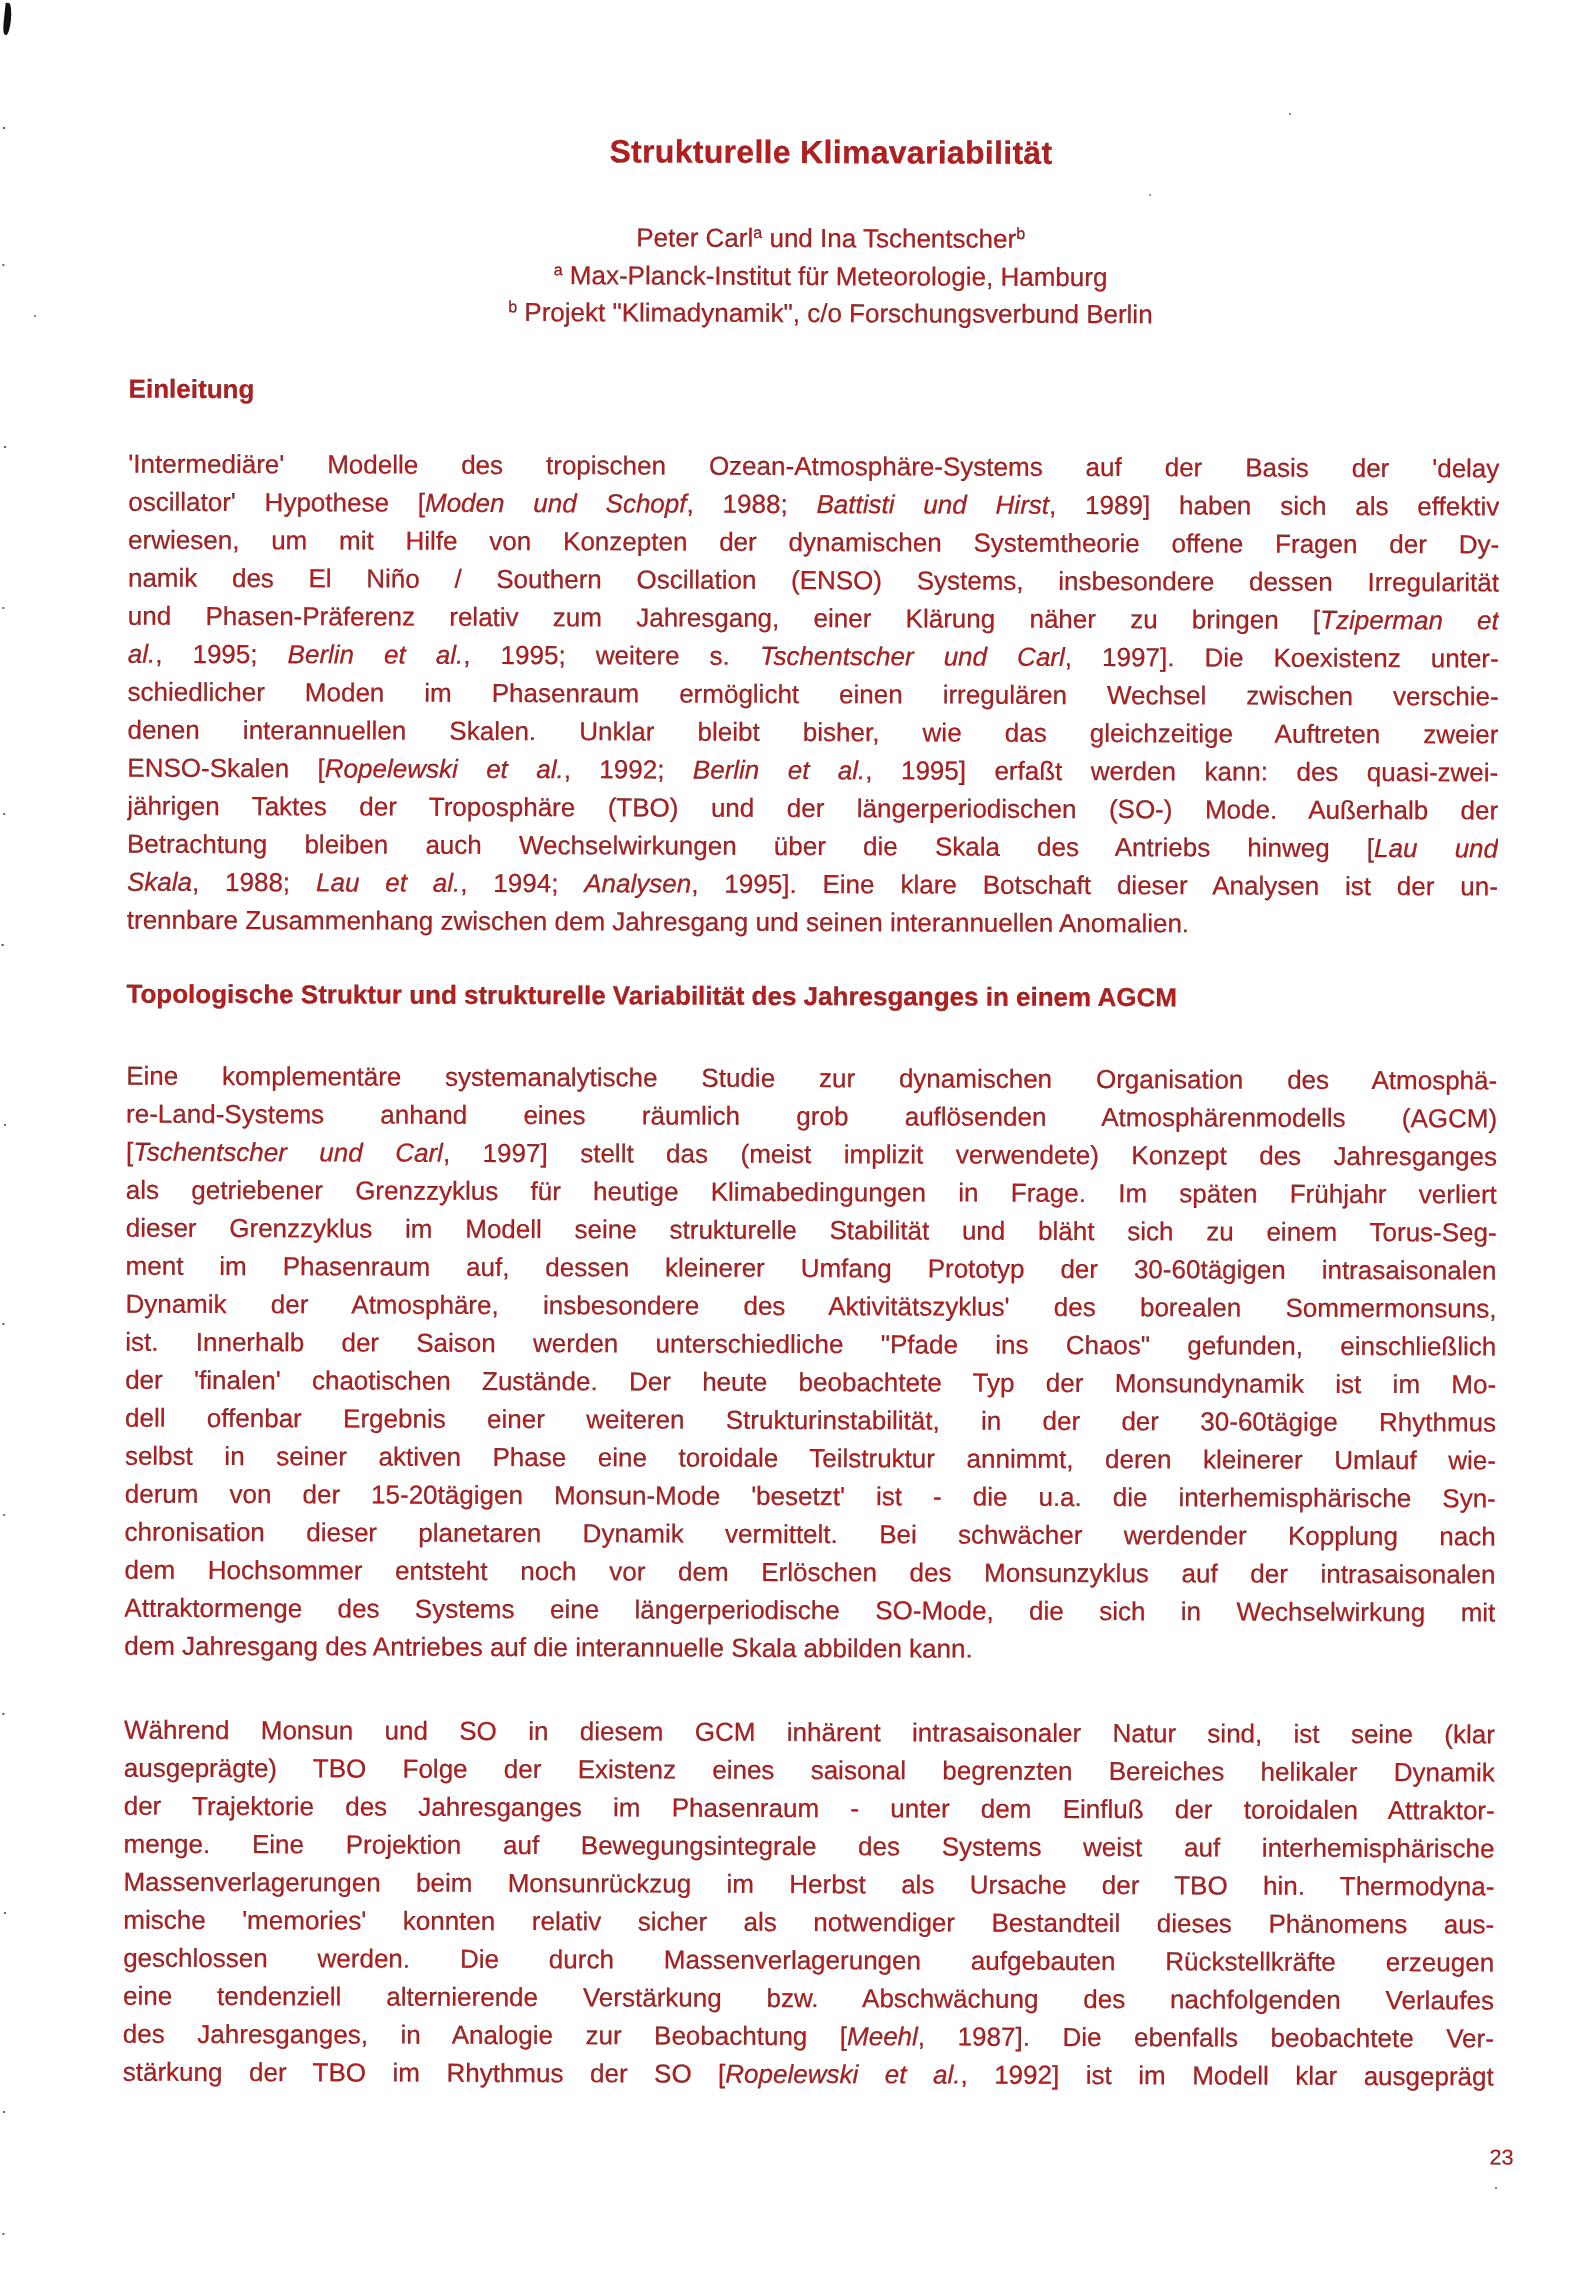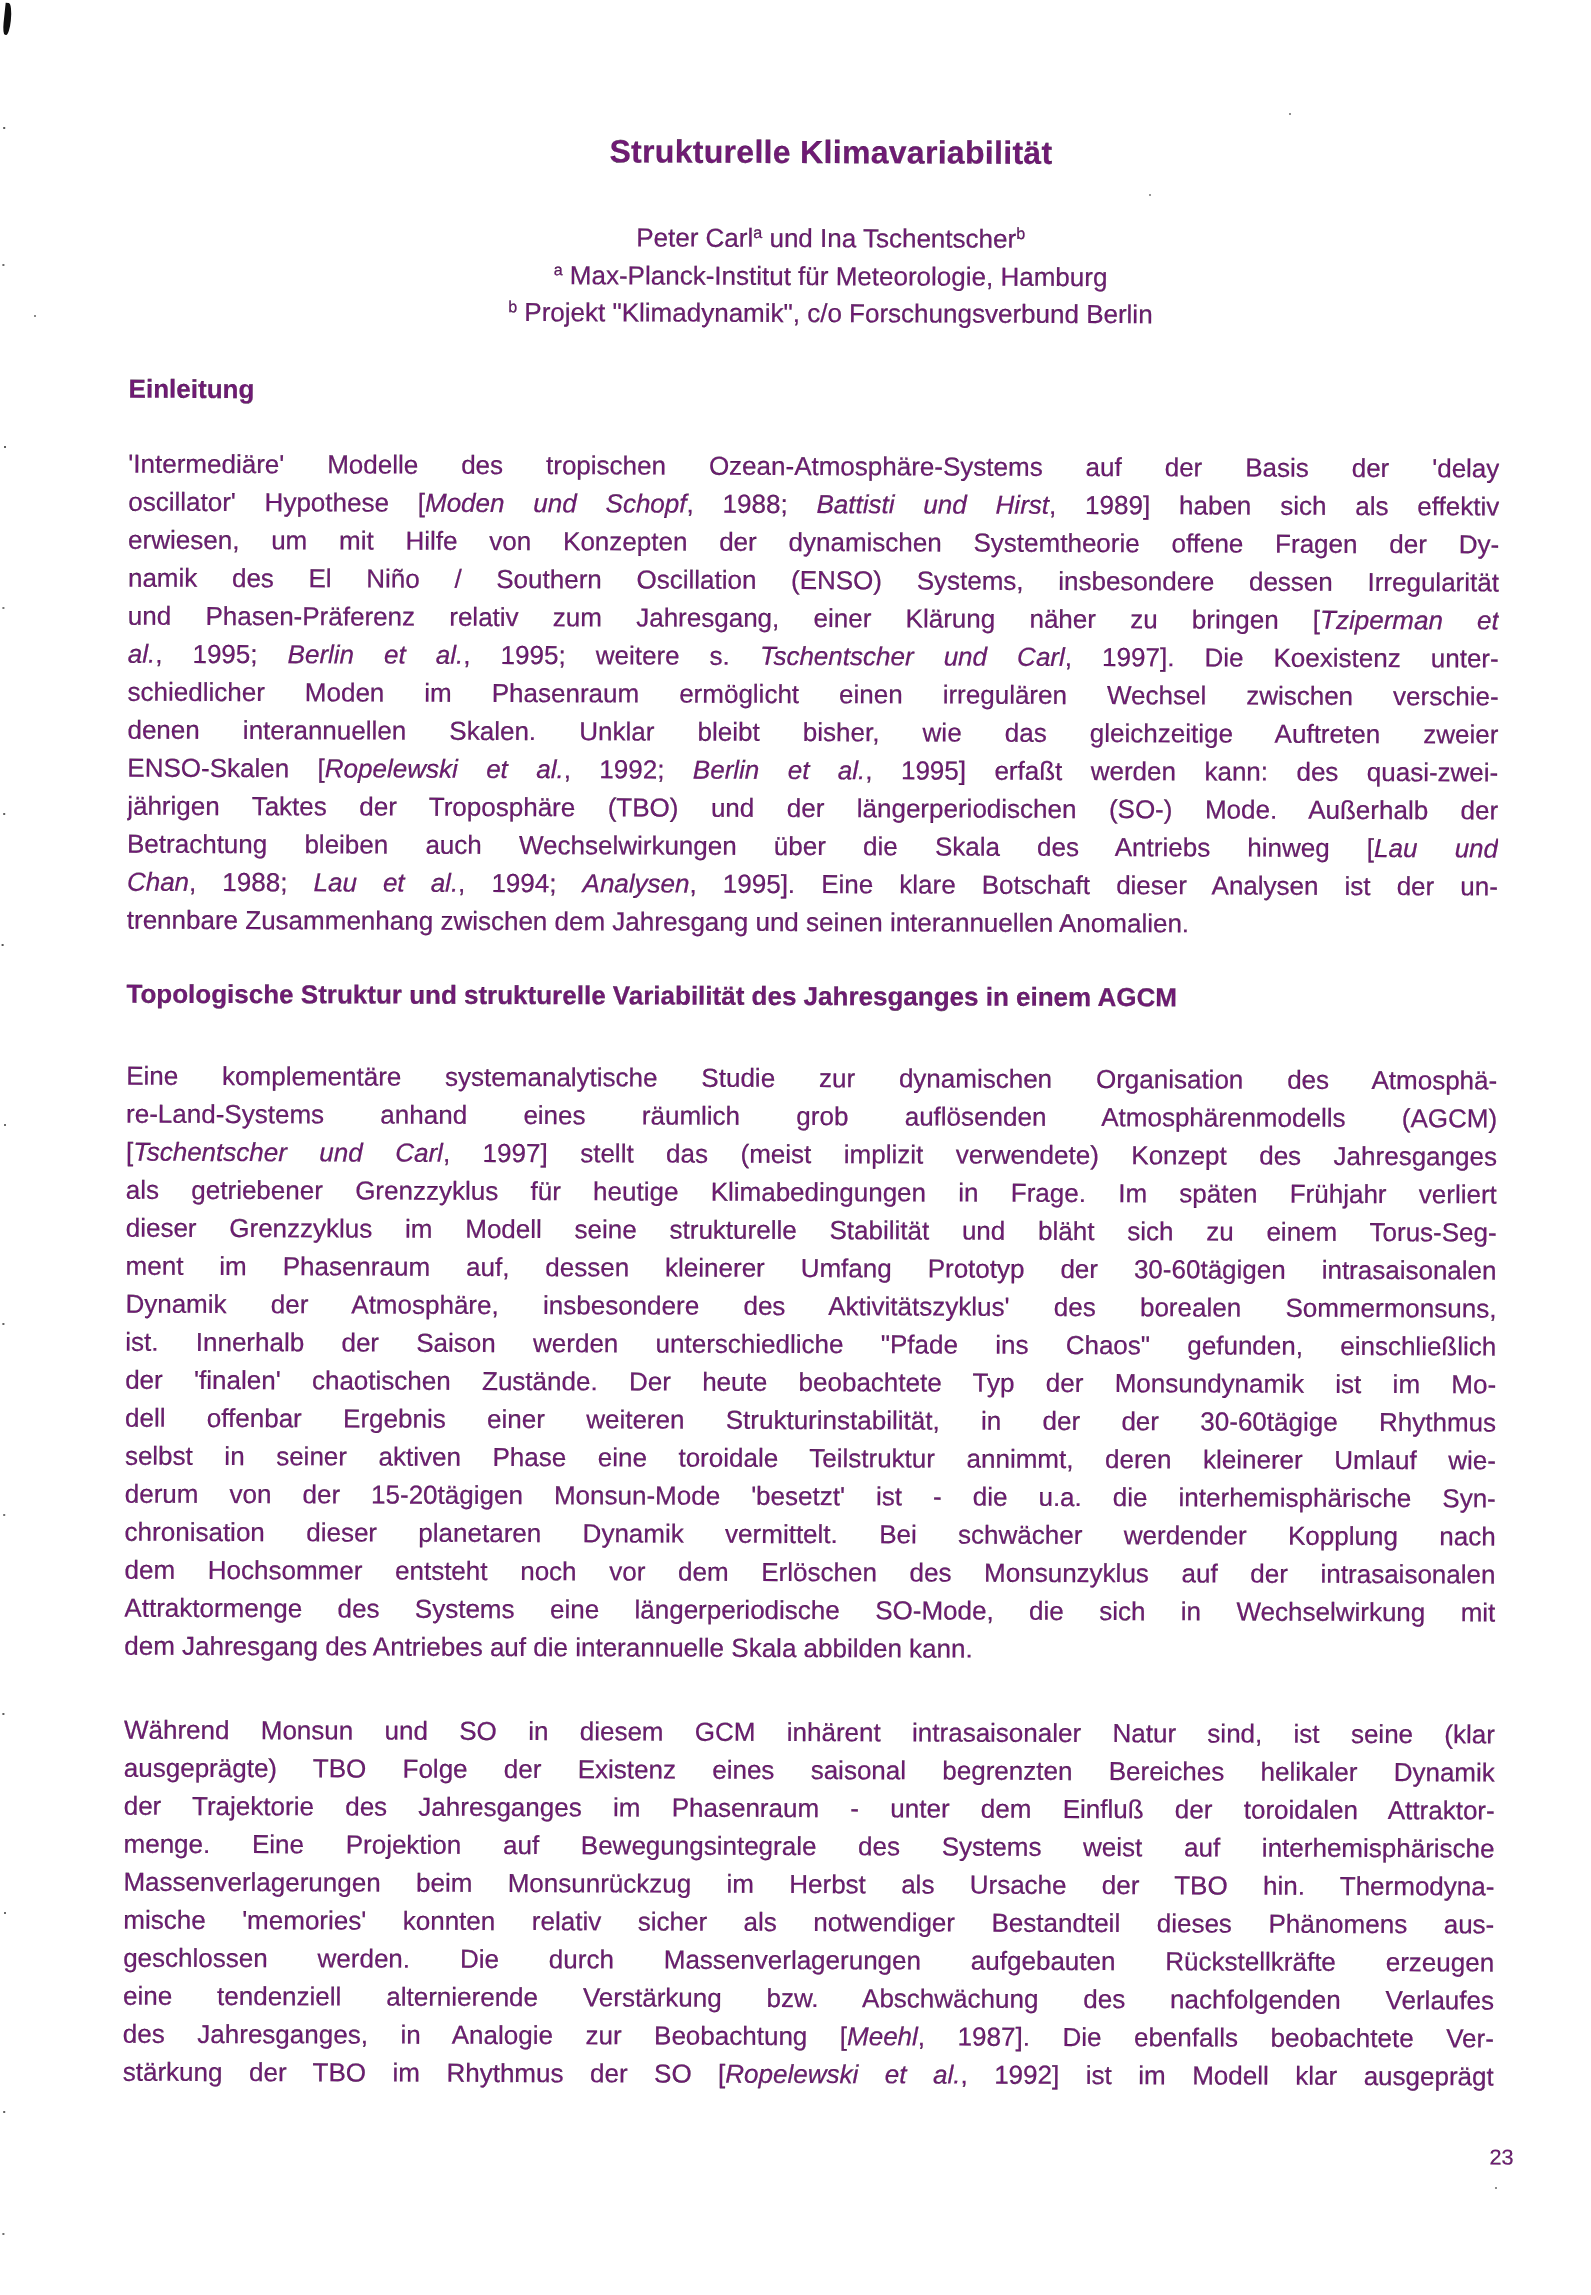--- a/index.html
+++ b/index.html
@@ -1,18 +1,18 @@
 <!DOCTYPE html>
 <html style="font-size:12.7px"><head>
 <meta charset="utf-8">
 <style>
   html,body{margin:0;padding:0;background:#e9e9e9;}
   .page{
     position:relative;width:1592px;height:2295px;background:#ffffff;overflow:hidden;
-    font-family:"Liberation Sans","DejaVu Sans",sans-serif;color:#701a75;
+    font-family:"Liberation Sans","DejaVu Sans",sans-serif;color:#b91c1c;
   }
   .content{position:absolute;inset:0;transform:rotate(0.2deg);transform-origin:50% 50%;}
   .title{
     position:absolute;left:159px;top:134px;width:1337px;text-align:center;
     font-size:32px;font-weight:700;letter-spacing:0.3px;margin:0;
     -webkit-text-stroke:0.2px #0b0b0b;
   }
   .authors-line{
     position:absolute;left:159px;width:1337px;text-align:center;font-size:26px;
     -webkit-text-stroke:0.2px #0b0b0b;
@@ -72,21 +72,21 @@
         <div class="jline">oscillator' Hypothese [<i>Moden und Schopf</i>, 1988; <i>Battisti und Hirst</i>, 1989] haben sich als effektiv</div>
         <div class="jline">erwiesen, um mit Hilfe von Konzepten der dynamischen Systemtheorie offene Fragen der Dy-</div>
         <div class="jline">namik des El Niño / Southern Oscillation (ENSO) Systems, insbesondere dessen Irregularität</div>
         <div class="jline">und Phasen-Präferenz relativ zum Jahresgang, einer Klärung näher zu bringen [<i>Tziperman et</i></div>
         <div class="jline"><i>al.</i>, 1995; <i>Berlin et al.</i>, 1995; weitere s. <i>Tschentscher und Carl</i>, 1997]. Die Koexistenz unter-</div>
         <div class="jline">schiedlicher Moden im Phasenraum ermöglicht einen irregulären Wechsel zwischen verschie-</div>
         <div class="jline">denen interannuellen Skalen. Unklar bleibt bisher, wie das gleichzeitige Auftreten zweier</div>
         <div class="jline">ENSO-Skalen [<i>Ropelewski et al.</i>, 1992; <i>Berlin et al.</i>, 1995] erfaßt werden kann: des quasi-zwei-</div>
         <div class="jline">jährigen Taktes der Troposphäre (TBO) und der längerperiodischen (SO-) Mode. Außerhalb der</div>
         <div class="jline">Betrachtung bleiben auch Wechselwirkungen über die Skala des Antriebs hinweg [<i>Lau und</i></div>
-        <div class="jline"><i>Chan</i>, 1988; <i>Lau et al.</i>, 1994; <i>Analysen</i>, 1995]. Eine klare Botschaft dieser Analysen ist der un-</div>
+        <div class="jline"><i>Skala</i>, 1988; <i>Lau et al.</i>, 1994; <i>Analysen</i>, 1995]. Eine klare Botschaft dieser Analysen ist der un-</div>
         <div class="jline last">trennbare Zusammenhang zwischen dem Jahresgang und seinen interannuellen Anomalien.</div>
       </div>
 
     <h2 class="heading" id="h-topo">Topologische Struktur und strukturelle Variabilität des Jahresganges in einem AGCM</h2>
     <div class="para" id="para-2">
         <div class="jline">Eine komplementäre systemanalytische Studie zur dynamischen Organisation des Atmosphä-</div>
         <div class="jline">re-Land-Systems anhand eines räumlich grob auflösenden Atmosphärenmodells (AGCM)</div>
         <div class="jline">[<i>Tschentscher und Carl</i>, 1997] stellt das (meist implizit verwendete) Konzept des Jahresganges</div>
         <div class="jline">als getriebener Grenzzyklus für heutige Klimabedingungen in Frage. Im späten Frühjahr verliert</div>
         <div class="jline">dieser Grenzzyklus im Modell seine strukturelle Stabilität und bläht sich zu einem Torus-Seg-</div>

